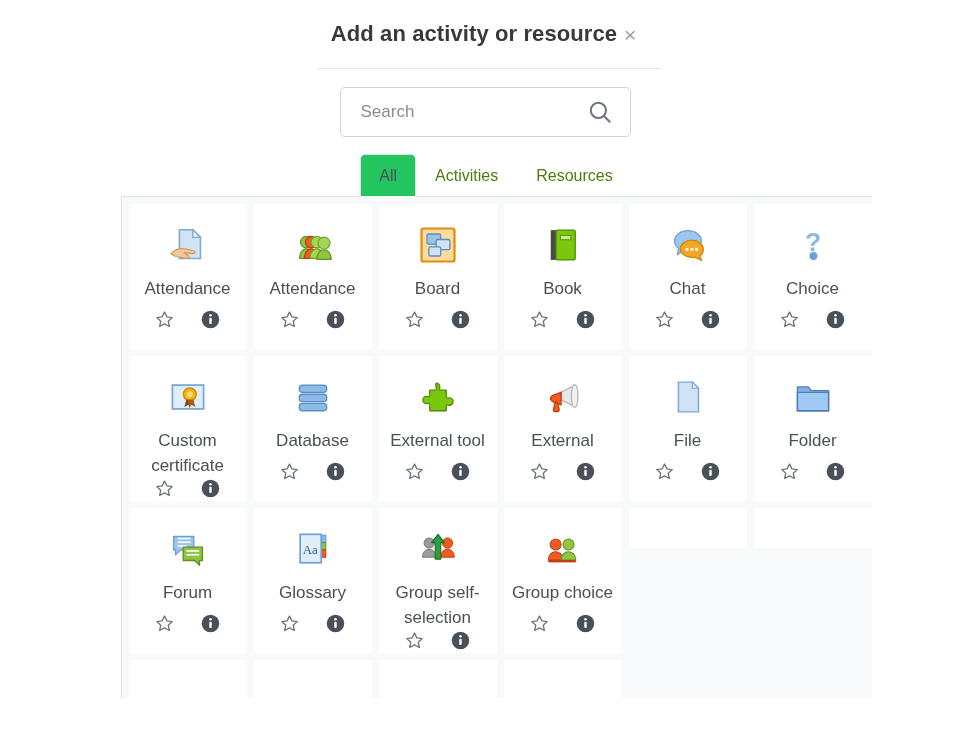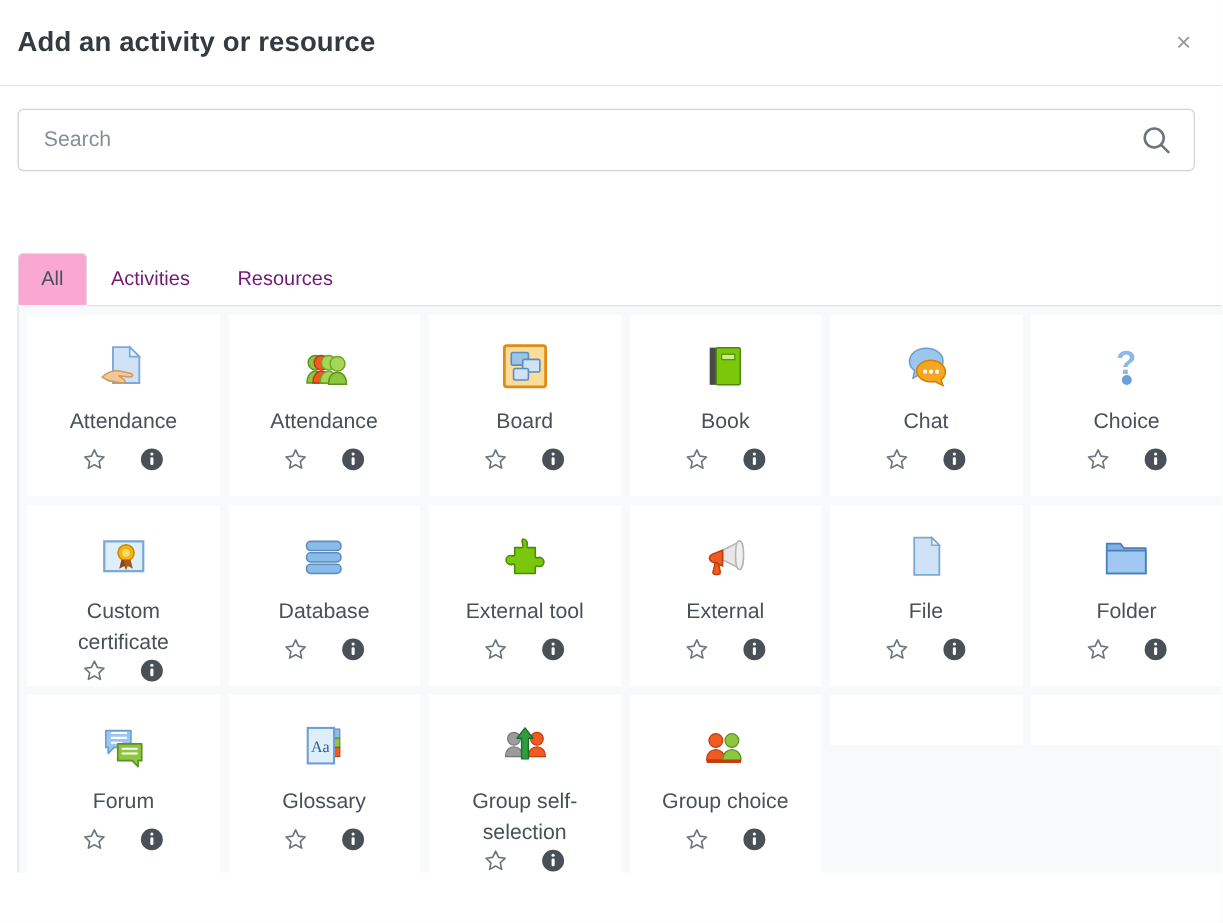--- a/index.html
+++ b/index.html
@@ -1,20 +1,20 @@
 <!DOCTYPE html>
 <html><head>
 <meta charset="utf-8">
 <style>
   html,body{margin:0;padding:0;}
   body{
     width:978px;height:738px;overflow:hidden;background:#fff;
     font-family:"Liberation Sans",sans-serif;color:#343a40;
   }
-  .modal{width:978px;height:698px;display:flex;flex-direction:column;background:#fff;position:relative;}
+  .modal{width:978px;height:698px;display:flex;flex-direction:column;background:#fff;position:relative;align-items:center;}
 
   
   .modal-header{
     height:69px;flex:0 0 69px;display:flex;align-items:center;
     padding:0 18px 0 14px;box-sizing:border-box;border-bottom:1px solid #e5e7ea;
   }
   .modal-title{
     font-size:22px;font-weight:bold;color:#343a40;letter-spacing:.1px;
     margin:0;flex:1 1 auto;line-height:1.2;
   }
@@ -42,25 +42,25 @@
   }
 
   
   .tabs{
     flex:0 0 auto;margin-top:17px;padding-left:14px;
     display:flex;align-items:flex-end;position:relative;z-index:2;
   }
   .tab{
     font-size:16px;padding:11px 18px 10px 18px;cursor:pointer;
     border:1px solid transparent;border-radius:5px 5px 0 0;line-height:1.2;
-    background:transparent;color:#701a75;position:relative;white-space:nowrap;
+    background:transparent;color:#4d7c0f;position:relative;white-space:nowrap;
   }
   .tab.active{
-    color:#495057;background:#f9a8d4;border-color:#dee2e6;border-bottom-color:#fff;
-    margin-bottom:-1px;padding-bottom:11px;margin-top:48px;
+    color:#495057;background:#22c55e;border-color:#dee2e6;border-bottom-color:#fff;
+    margin-bottom:-1px;padding-bottom:11px;
   }
 
   
   .grid-area{
     flex:1 1 auto;background:#f8f9fa;border-top:1px solid #dee2e6;
     border-left:1px solid #dee2e6;margin-left:14px;overflow:hidden;position:relative;
   }
   .grid{
     display:grid;grid-template-columns:repeat(6,1fr);
     gap:7px;padding:7px 0 0 7px;box-sizing:border-box;

